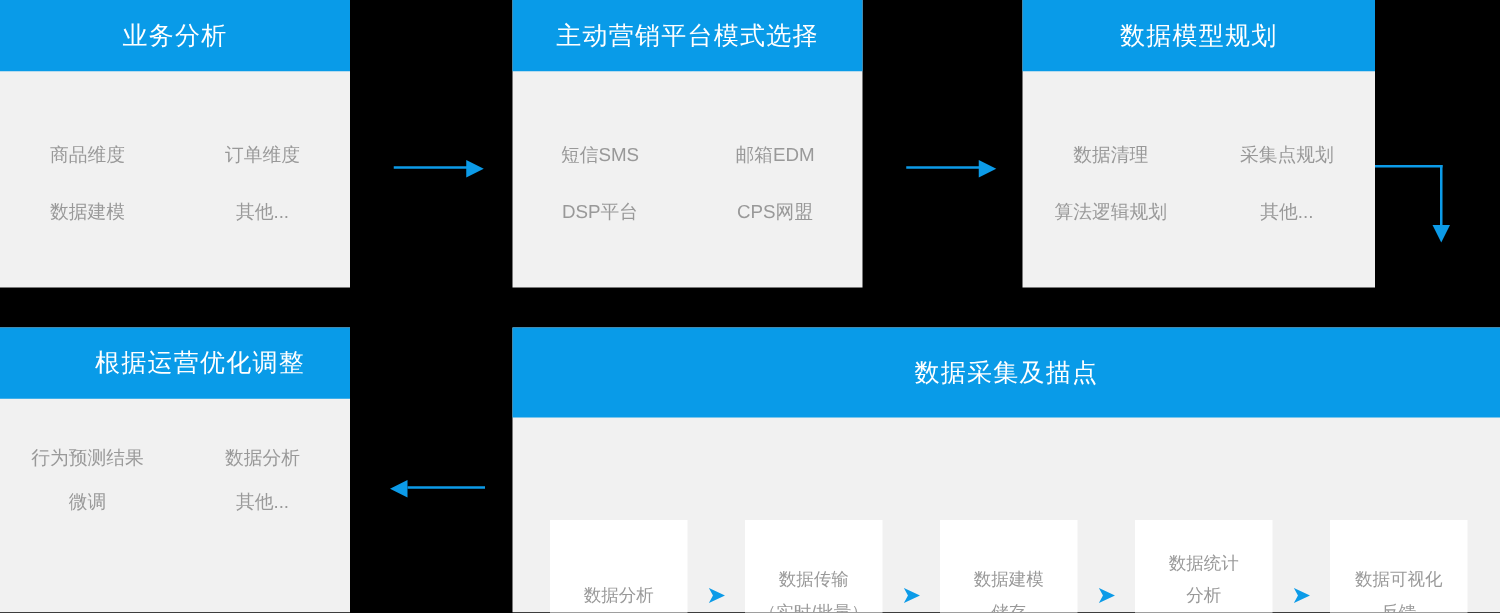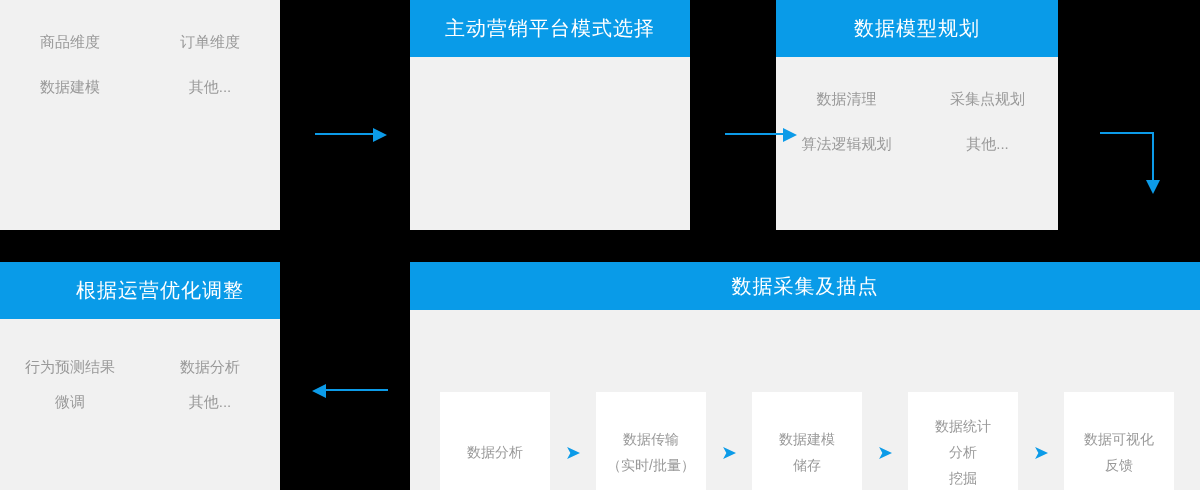--- a/index.html
+++ b/index.html
@@ -9,35 +9,35 @@
   .card-header{background:#099be8;color:#ffffff;display:flex;align-items:center;
                justify-content:center;letter-spacing:1px;}
   .card-body{position:relative;}
   .opt-grid{display:grid;grid-template-columns:1fr 1fr;}
   .opt{color:#999999;font-size:15px;text-align:center;line-height:1;}
 
   
   #card-business, #card-channel, #card-model{top:0;height:230px;}
   #card-business{left:0;width:280px;}
   #card-channel{left:410px;width:280px;}
-  #card-model{left:776px;width:282px;}
+  #card-model{left:818px;width:282px;}
   #card-business .card-header,#card-channel .card-header,#card-model .card-header{
      height:57px;font-size:20px;}
   .top-body{padding-top:34px;}
-  .top-body .opt-grid{row-gap:30px;}
+  .top-body .opt-grid{row-gap:30px;margin-top:26px;}
 
   
   #card-optimize{left:0;top:262px;width:280px;height:228px;}
   #card-optimize .card-header{height:57px;font-size:20px;padding-left:40px;}
   #card-optimize .card-body{padding-top:40px;}
   #card-optimize .opt-grid{row-gap:20px;}
 
   
   #card-collect{left:410px;top:262px;width:790px;height:228px;}
-  #card-collect .card-header{height:48px;font-size:20px;}
+  #card-collect .card-header{height:72px;font-size:20px;}
   #card-collect .card-body{height:172px;position:relative;}
 
   .pipeline{position:absolute;left:30px;top:82px;display:flex;align-items:center;}
   .step{width:110px;height:120px;background:#ffffff;display:flex;align-items:center;
         justify-content:center;flex-direction:column;color:#999999;font-size:14px;
         line-height:26px;text-align:center;}
   .step-arrow{width:46px;display:flex;align-items:center;justify-content:center;
               color:#0c9be8;font-size:19px;line-height:1;}
 
   
@@ -62,33 +62,44 @@
   #arrow-4{left:312px;top:384px;width:74px;height:14px;}
   #arrow-4 .conn-line{left:14px;top:5px;width:62px;height:2px;}
   #arrow-4 .conn-head{left:0;top:0;
       border-top:7px solid transparent;border-bottom:7px solid transparent;
       border-right:14px solid #0c9be8;}
 </style>
 </head>
 <body>
 
 <div class="card" id="card-business">
+  <div class="card-header">
+    <span>业务分析</span>
+  </div>
   <div class="card-body top-body">
     <div class="opt-grid">
       <div class="opt">商品维度</div>
       <div class="opt">订单维度</div>
       <div class="opt">数据建模</div>
       <div class="opt">其他...</div>
     </div>
   </div>
 </div>
 
 <div class="card" id="card-channel">
   <div class="card-header">
     <span>主动营销平台模式选择</span>
+  </div>
+  <div class="card-body top-body">
+    <div class="opt-grid">
+      <div class="opt">短信SMS</div>
+      <div class="opt">邮箱EDM</div>
+      <div class="opt">DSP平台</div>
+      <div class="opt">CPS网盟</div>
+    </div>
   </div>
 </div>
 
 <div class="card" id="card-model">
   <div class="card-header">
     <span>数据模型规划</span>
   </div>
   <div class="card-body top-body">
     <div class="opt-grid">
       <div class="opt">数据清理</div>

